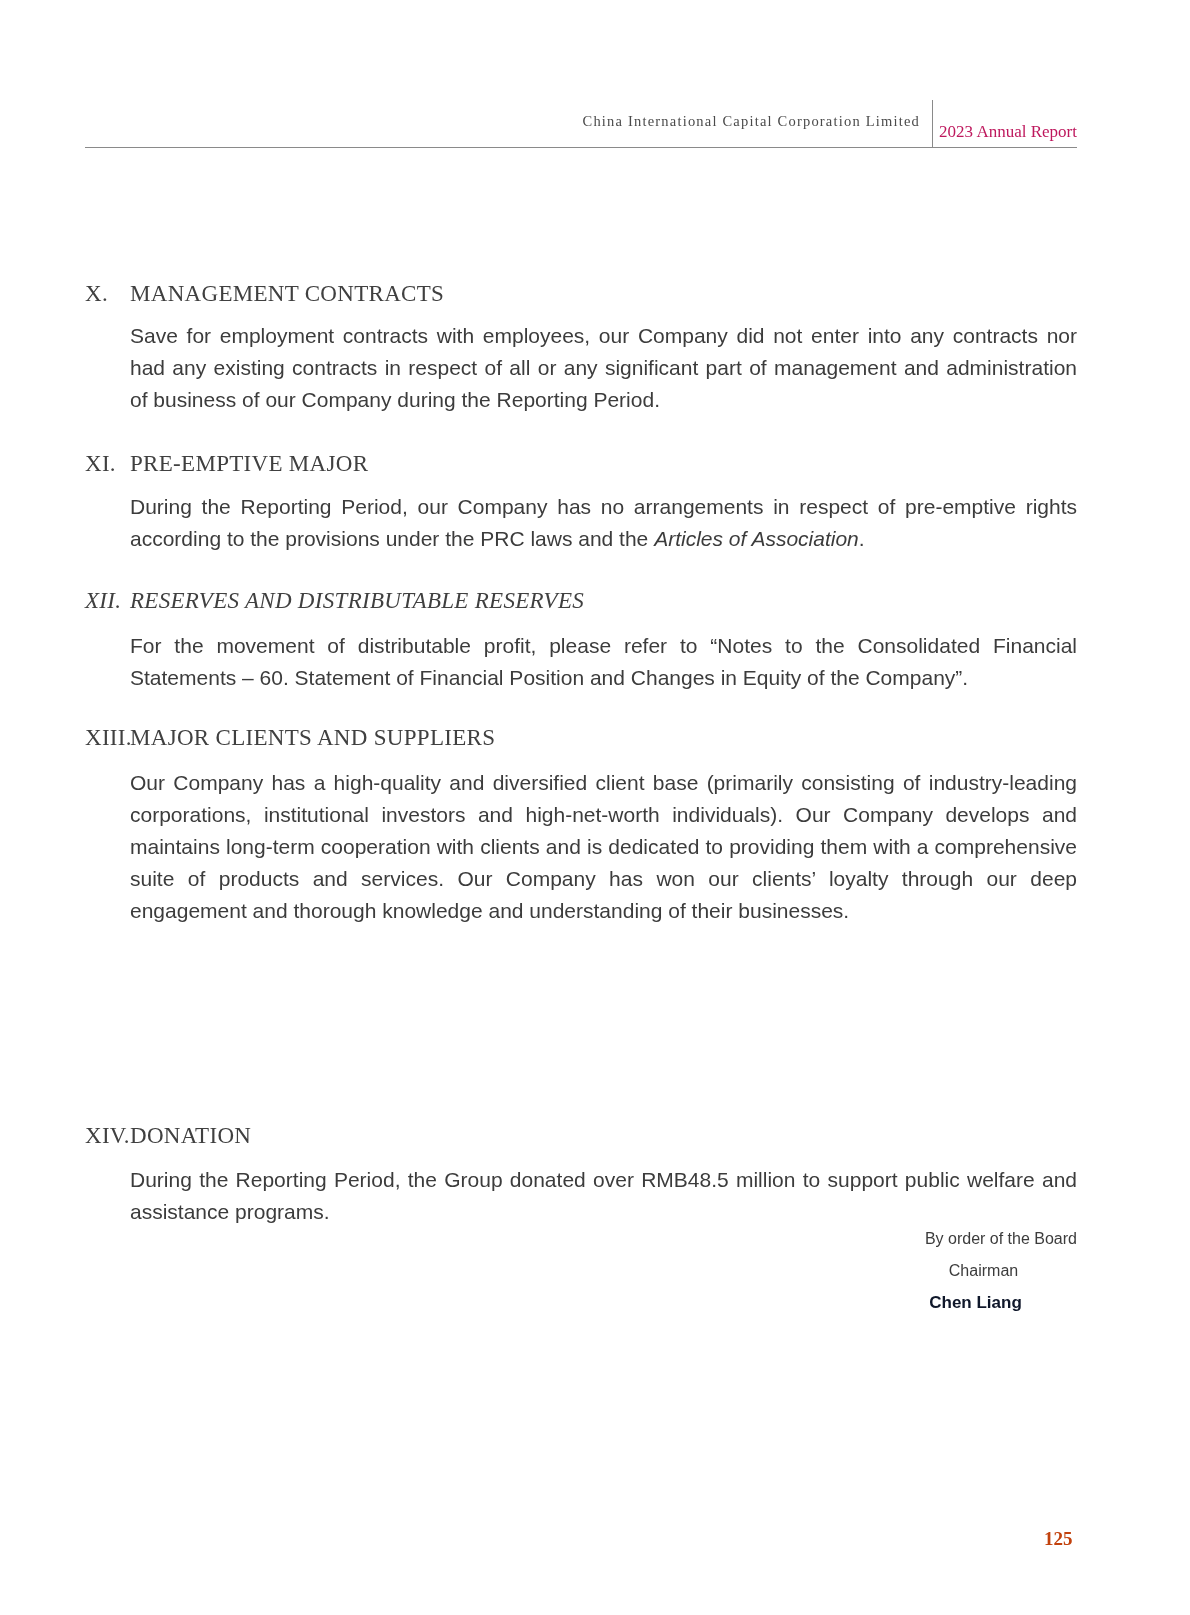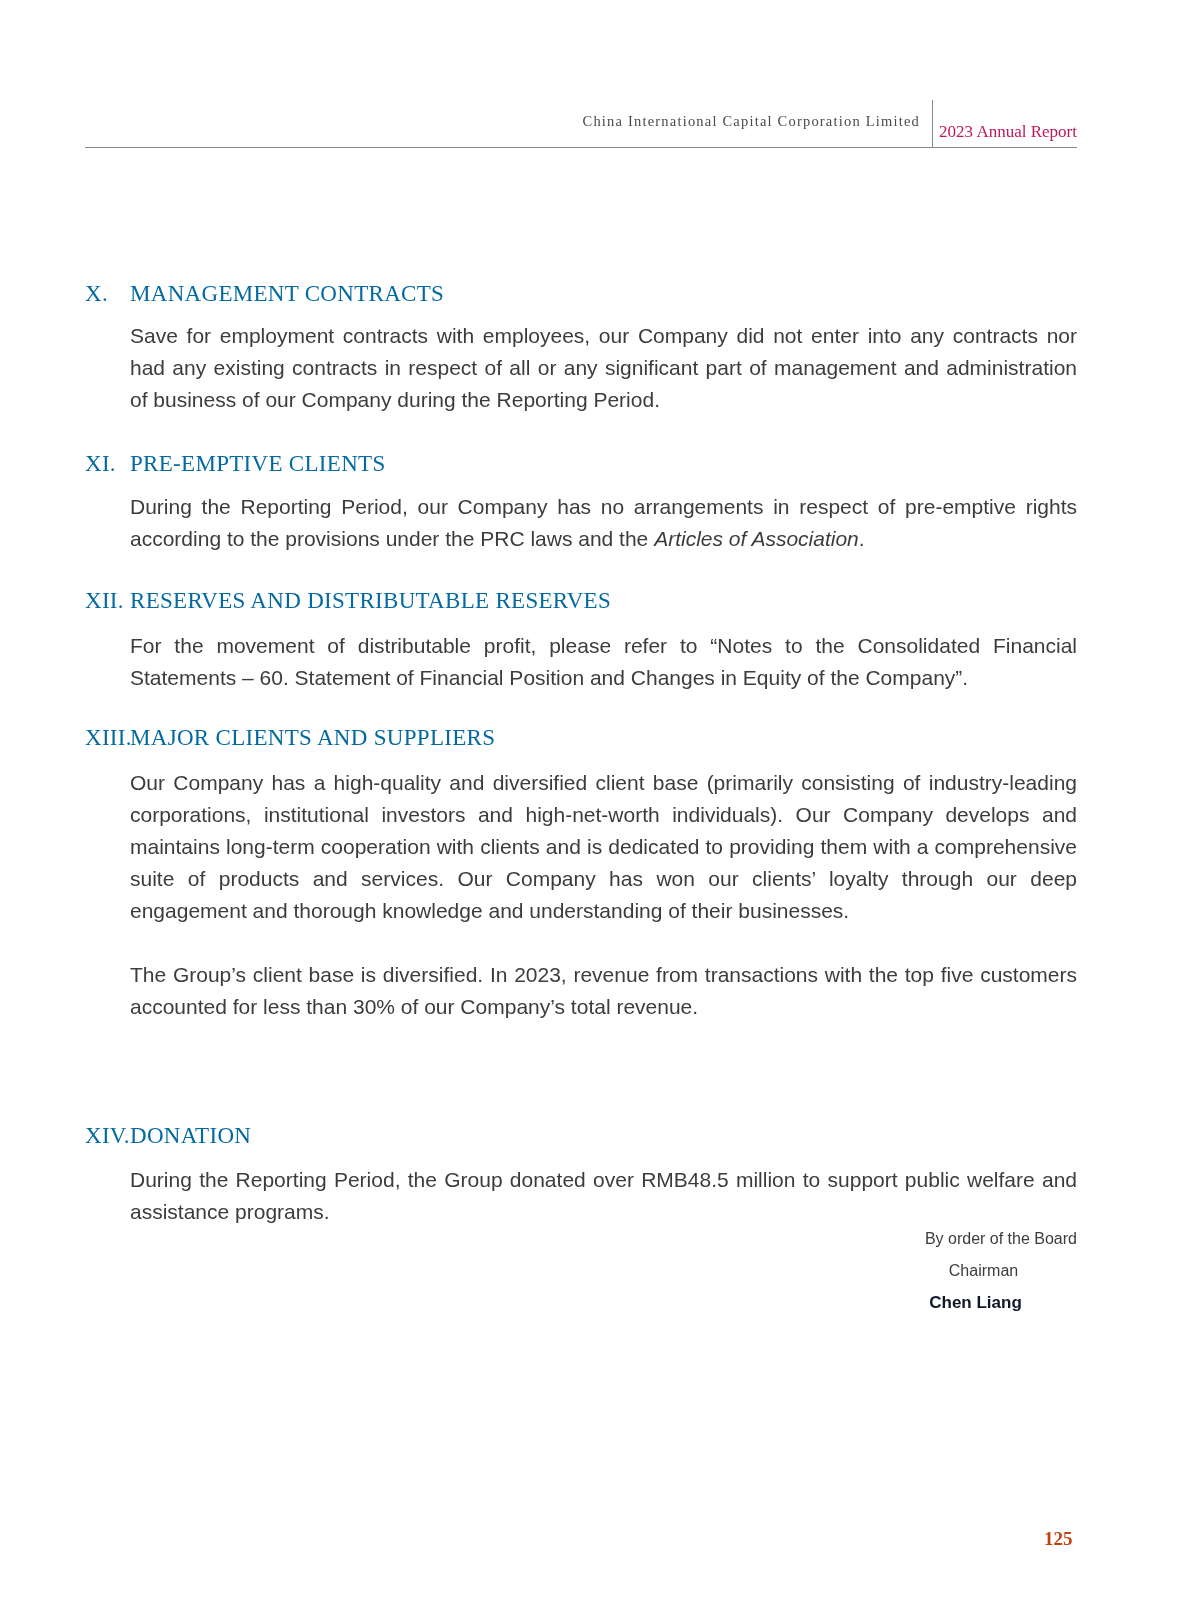--- a/index.html
+++ b/index.html
@@ -48,21 +48,21 @@
       font-family: "Liberation Serif", serif;
       font-size: 17px;
       color: #be185d;
       white-space: nowrap;
     }
     .section-heading {
       position: absolute;
       left: 85px;
       font-family: "Liberation Serif", serif;
       font-size: 23px;
-      color: #0369a1;
+      color: #404040;
       white-space: nowrap;
       letter-spacing: 0.3px;
     }
     .section-heading .num {
       display: inline-block;
     }
     .body-text {
       position: absolute;
       left: 130px;
       width: 947px;
@@ -117,39 +117,38 @@
 </div>
 
 <div class="section-heading" style="top:281px;">
   <span class="num" style="width:45px;">X.</span><span>MANAGEMENT CONTRACTS</span>
 </div>
 <div class="body-text" style="top:320px;">
   <p class="last-line">Save for employment contracts with employees, our Company did not enter into any contracts nor had any existing contracts in respect of all or any significant part of management and administration of business of our Company during the Reporting Period.</p>
 </div>
 
 <div class="section-heading" style="top:451px;">
-  <span class="num" style="width:45px;">XI.</span><span>PRE-EMPTIVE CLIENTS</span>
+  <span class="num" style="width:45px;">XI.</span><span>PRE-EMPTIVE MAJOR</span>
 </div>
 <div class="body-text" style="top:491px;">
   <p class="last-line"><span>During the Reporting Period, our Company has no arrangements in respect of pre-emptive rights according to the provisions under the PRC laws and the </span><em>Articles of Association</em><span>.</span></p>
 </div>
 
-<div class="section-heading" style="top:588px;">
+<div class="section-heading" style="top:588px;font-style:italic;">
   <span class="num" style="width:45px;">XII.</span><span>RESERVES AND DISTRIBUTABLE RESERVES</span>
 </div>
 <div class="body-text" style="top:630px;">
   <p class="last-line">For the movement of distributable profit, please refer to “Notes to the Consolidated Financial Statements – 60. Statement of Financial Position and Changes in Equity of the Company”.</p>
 </div>
 
 <div class="section-heading" style="top:725px;">
   <span class="num" style="width:45px;">XIII.</span><span>MAJOR CLIENTS AND SUPPLIERS</span>
 </div>
 <div class="body-text" style="top:767px;">
   <p class="last-line">Our Company has a high-quality and diversified client base (primarily consisting of industry-leading corporations, institutional investors and high-net-worth individuals). Our Company develops and maintains long-term cooperation with clients and is dedicated to providing them with a comprehensive suite of products and services. Our Company has won our clients’ loyalty through our deep engagement and thorough knowledge and understanding of their businesses.</p>
-  <p class="last-line">The Group’s client base is diversified. In 2023, revenue from transactions with the top five customers accounted for less than 30% of our Company’s total revenue.</p>
 </div>
 
 <div class="section-heading" style="top:1123px;">
   <span class="num" style="width:45px;">XIV.</span><span>DONATION</span>
 </div>
 <div class="body-text" style="top:1164px;">
   <p class="last-line">During the Reporting Period, the Group donated over RMB48.5 million to support public welfare and assistance programs.</p>
 </div>
 
 <div class="signoff" style="top:1223px;">

